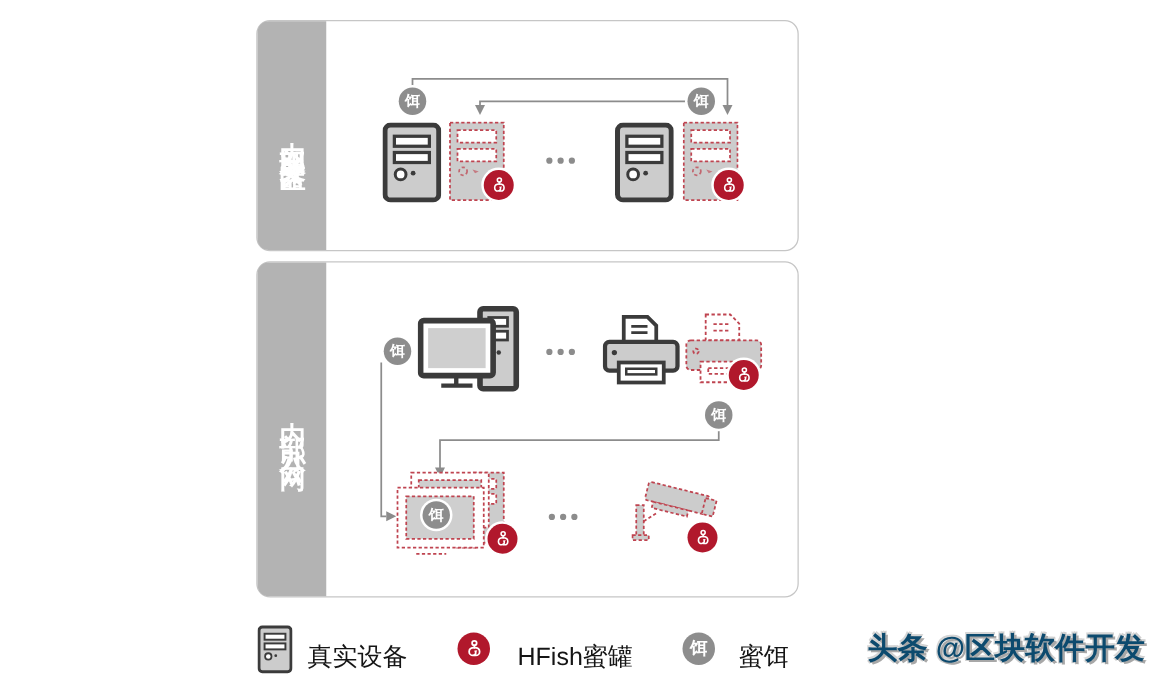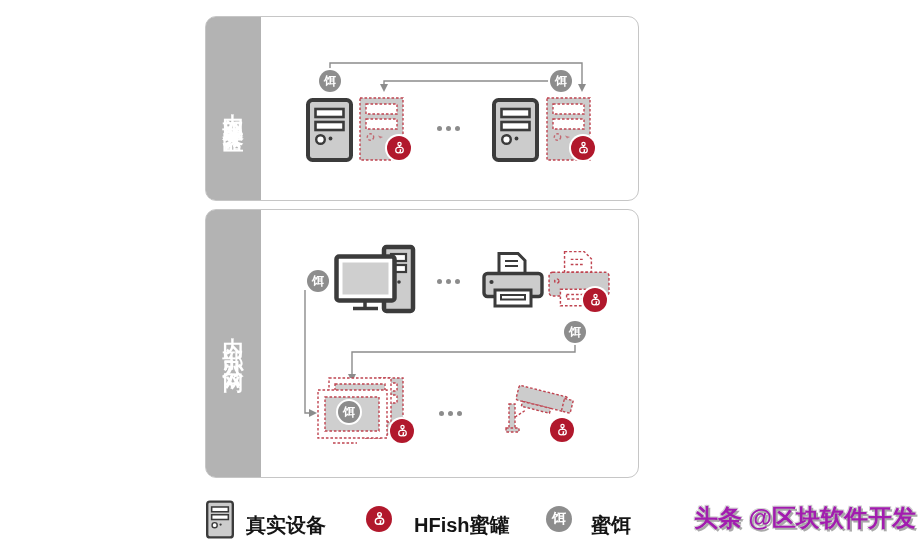--- a/index.html
+++ b/index.html
@@ -34,25 +34,25 @@
   
   .hookb{position:absolute;width:24px;height:24px;border-radius:50%;background:#b1182c;
          display:flex;align-items:center;justify-content:center;box-shadow:0 0 0 2px #fff;z-index:5;}
   .hookb.lg{width:26px;height:26px;box-shadow:none;}
 
   
   .dots{position:absolute;display:flex;gap:4px;z-index:2;}
   .dots i{width:5px;height:5px;border-radius:50%;background:#8c8c8c;}
 
   
-  .legend-label{position:absolute;top:512px;font-size:20px;font-weight:700;color:#151515;white-space:nowrap;}
+  .legend-label{position:absolute;top:512px;font-size:20px;font-weight:400;color:#151515;white-space:nowrap;}
 
   
   .watermark{position:absolute;top:502px;right:4px;font-size:24px;font-weight:700;
-             color:#a21caf;white-space:nowrap;
+             color:#0c4a6e;white-space:nowrap;
              text-shadow:2px 2px 0 #a8a8a8,-1px -1px 0 #d6d6d6,1px -1px 0 #cfcfcf,-1px 1px 0 #cfcfcf;margin-left:17px;}
   .defs{position:absolute;width:0;height:0;}
 </style>
 </head>
 <body>
 
 <div id="canvas">
 
   <svg class="defs" aria-hidden="true">
     <defs>

